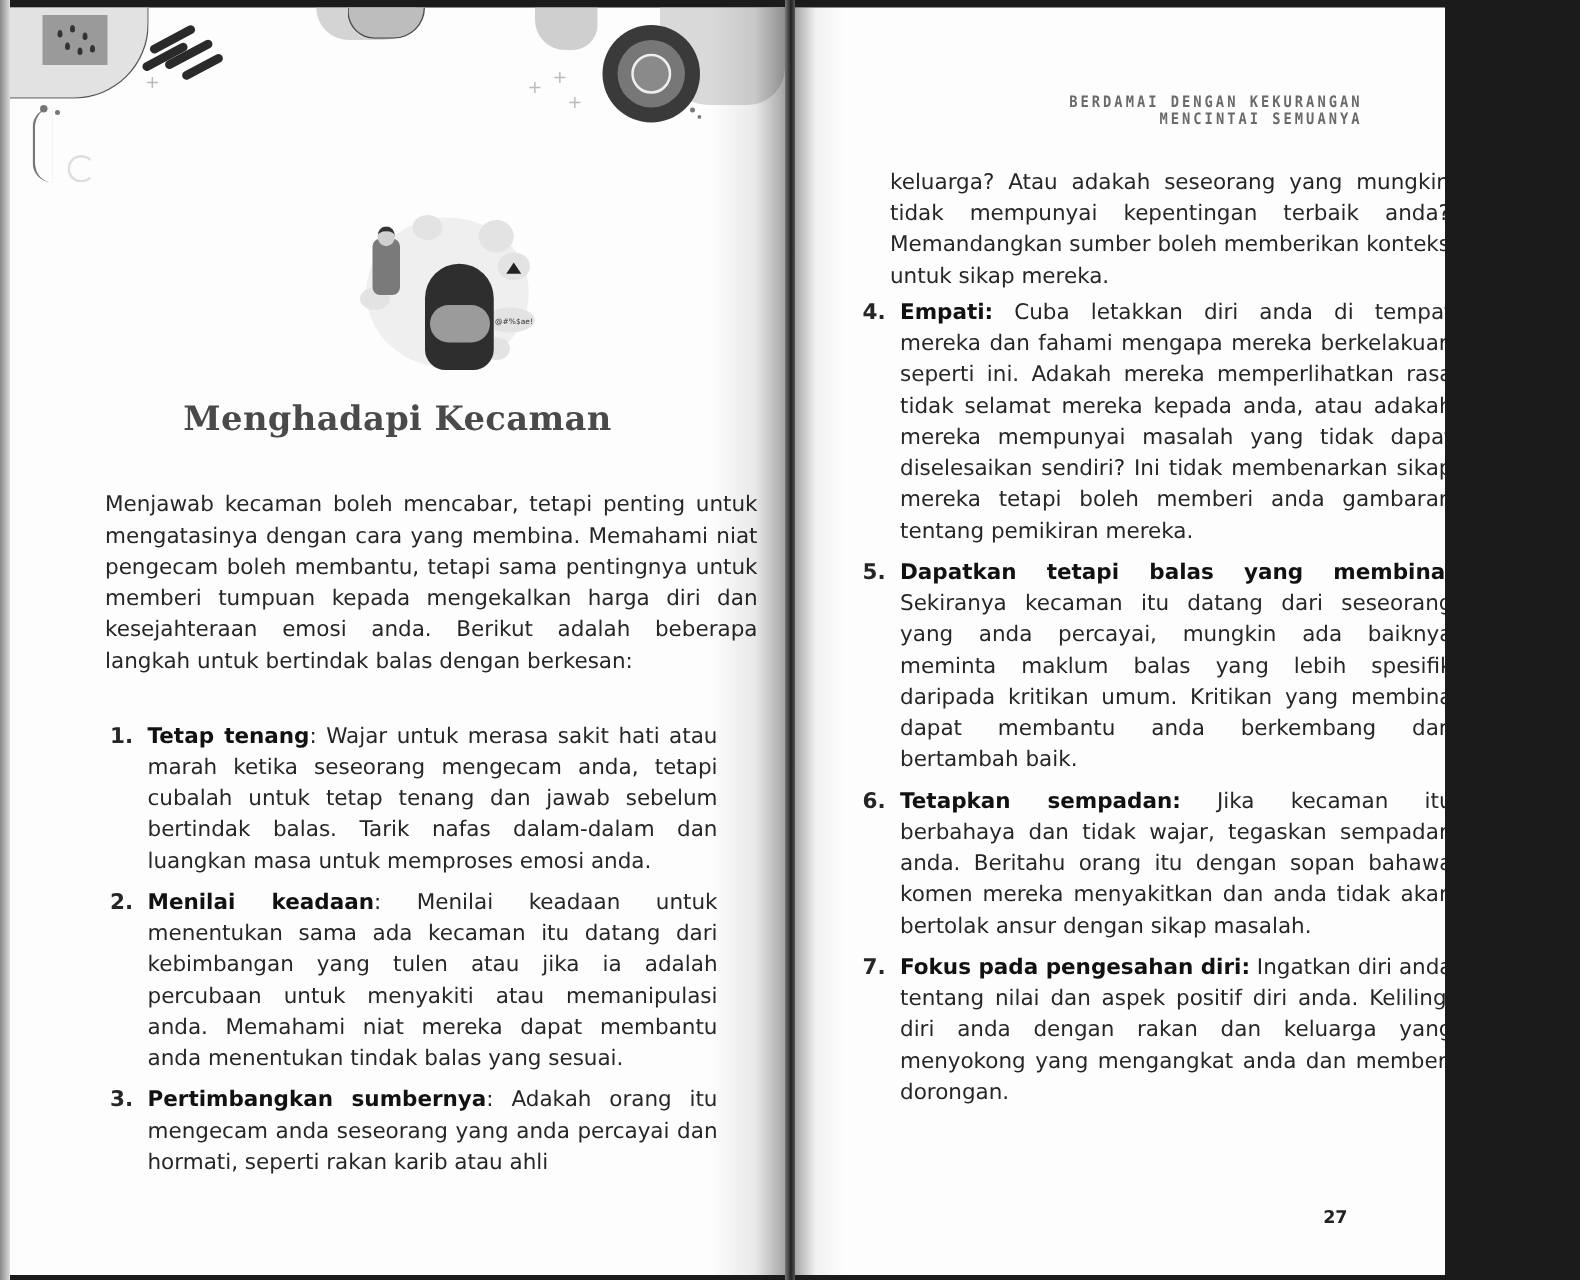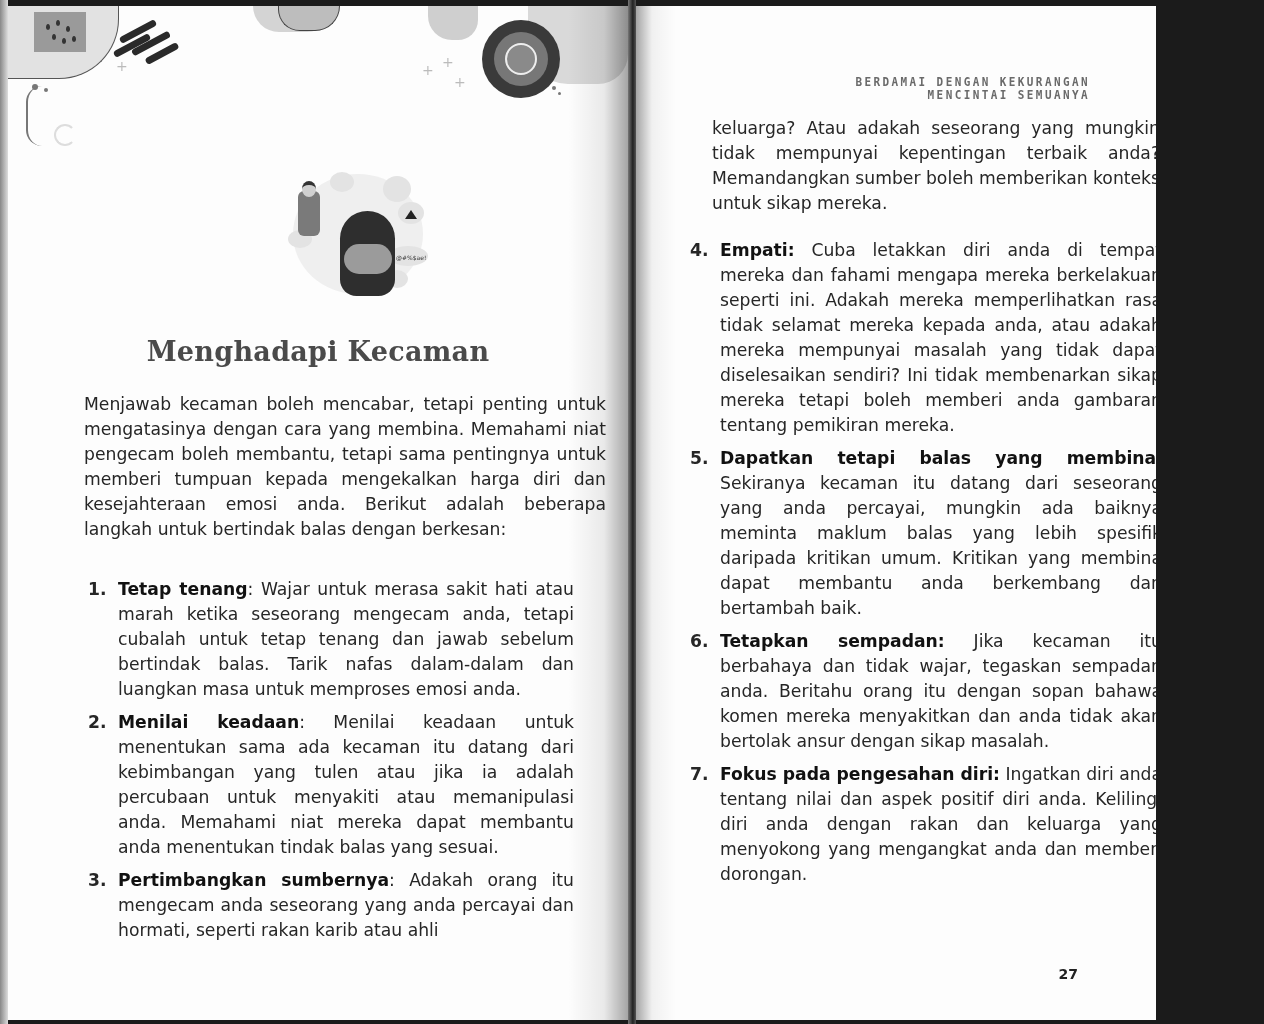--- a/index.html
+++ b/index.html
@@ -99,21 +99,21 @@
     }
     .ill-tri {
       position: absolute; left: 127px; top: 44px; width: 0; height: 0;
       border-left: 6px solid transparent; border-right: 6px solid transparent; border-bottom: 9px solid #222;
     }
     .ill-text {
       position: absolute; left: 118px; top: 88px; font-size: 6px; color: #333; font-family: "DejaVu Sans", sans-serif;
     }
 
     .title {
-      position: absolute; left: 0; width: 620px; top: 312px; text-align: center;
+      position: absolute; left: 0; width: 620px; top: 296px; text-align: center;
       font-family: "DejaVu Serif", serif; font-weight: bold; font-size: 27px; color: #4a4a4a;
       letter-spacing: 0.3px;
     }
 
     .body-text {
       font-family: "DejaVu Sans", sans-serif; font-size: 17.2px; line-height: 25px; color: #262626;
       text-align: justify; text-align-last: left;
     }
     .intro {
       position: absolute; left: 76px; width: 522px; top: 386px;
@@ -125,21 +125,21 @@
       position: relative; padding-left: 30px; margin-bottom: 8px;
     }
     .num {
       position: absolute; left: 0; top: 0; font-weight: bold;
     }
     .lead { font-weight: bold; color: #111; }
     .steps-left {
       position: absolute; left: 80px; width: 486px; top: 571px;
     }
     .cont-right {
-      position: absolute; left: 76px; width: 448px; top: 110px; padding-left: 0;
+      position: absolute; left: 76px; width: 448px; top: 128px; padding-left: 0;
     }
     .steps-right {
       position: absolute; left: 54px; width: 472px; top: 232px;
     }
     .running-head {
       position: absolute; right: 66px; top: 71px; text-align: right;
       font-family: "DejaVu Sans Mono", monospace; font-weight: bold; font-size: 11px; color: #6a6a6a;
       letter-spacing: 2.4px; line-height: 12px; transform: scaleY(1.15);
     }
     .page-number {

